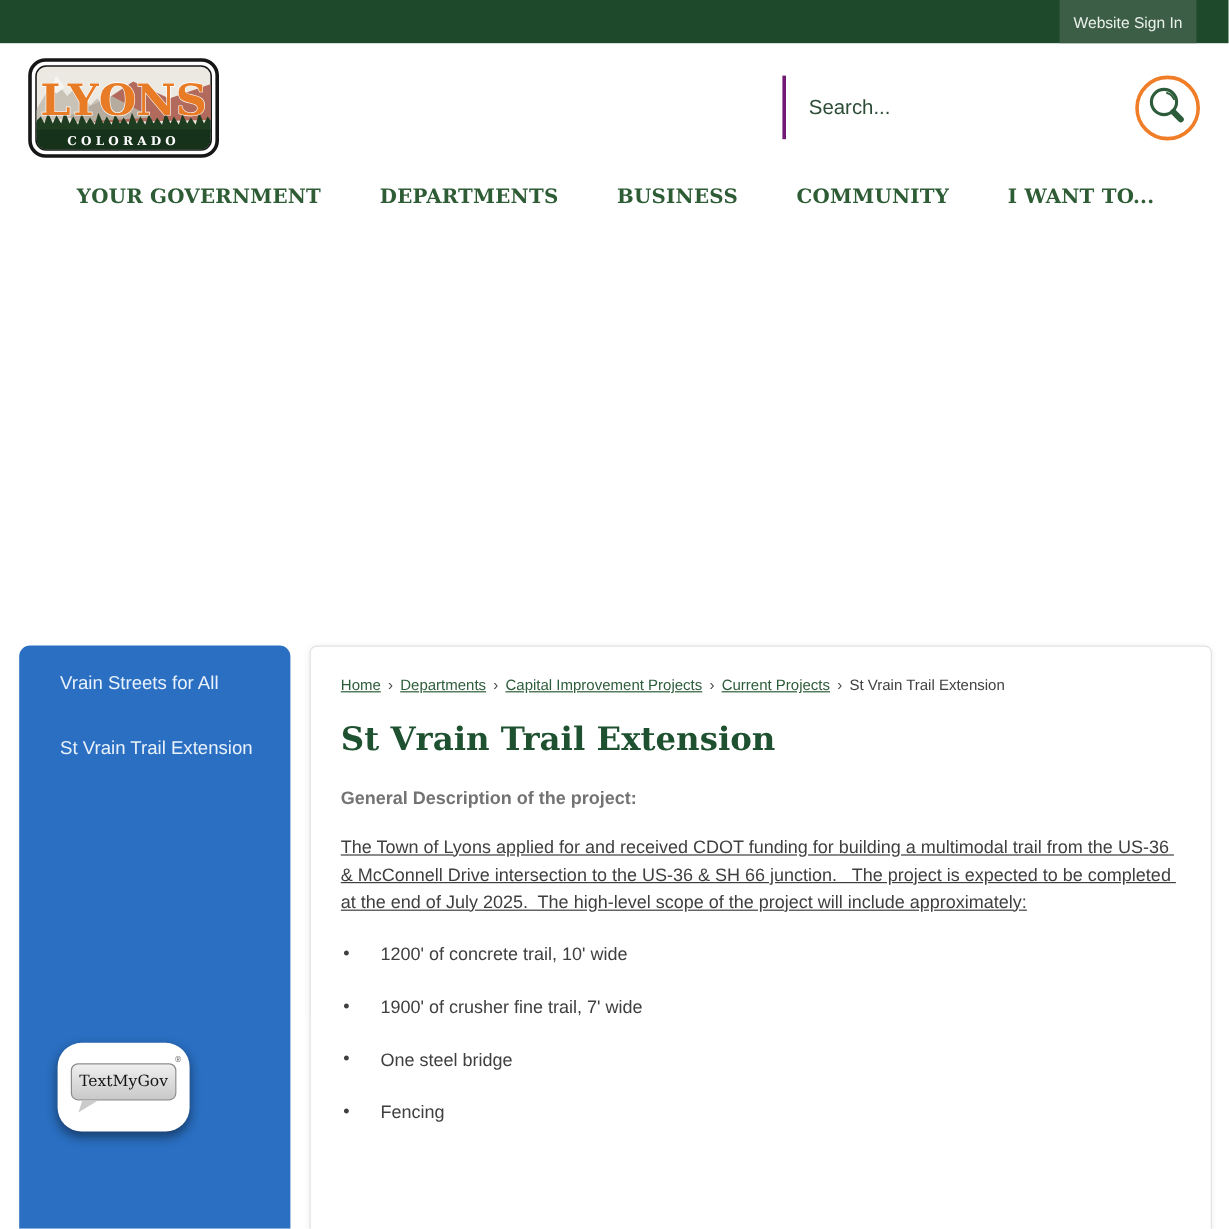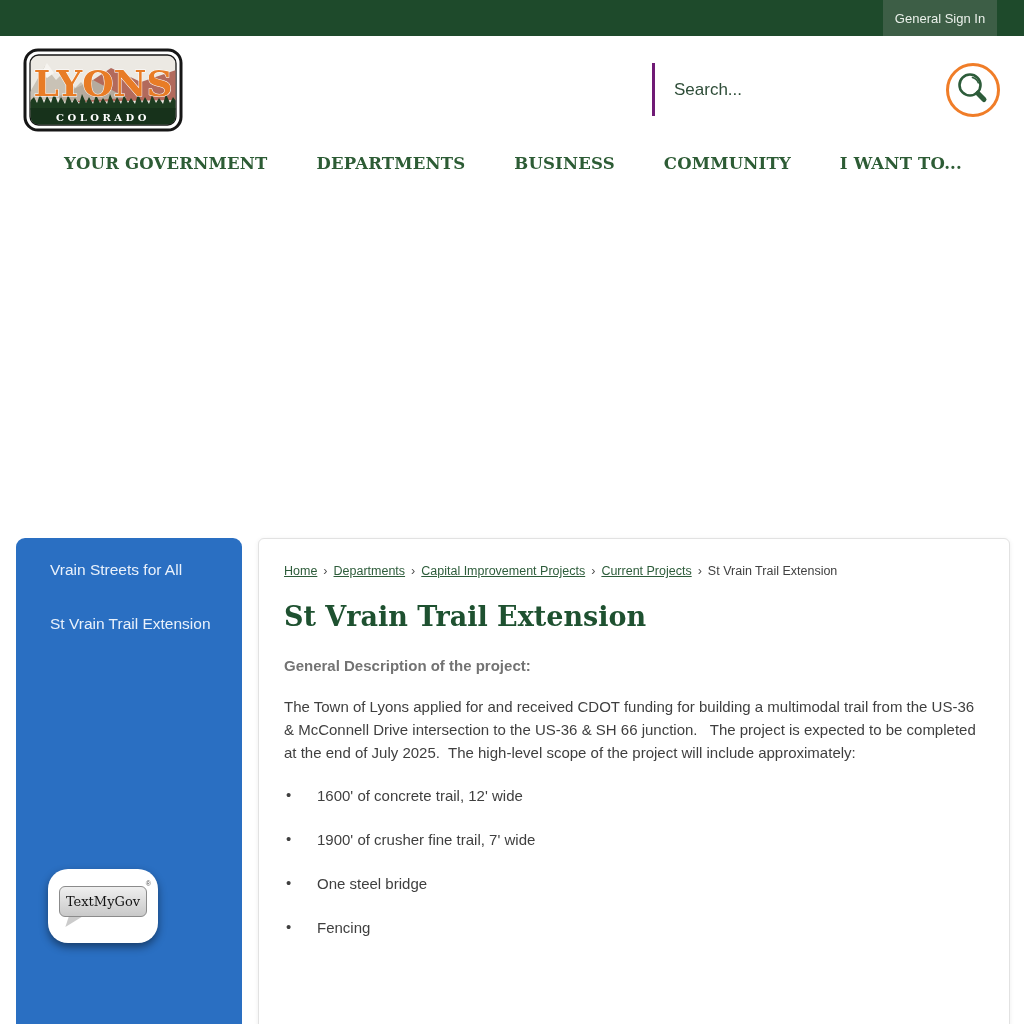--- a/index.html
+++ b/index.html
@@ -69,21 +69,21 @@
   }
   .breadcrumb { margin-top:25px; font-size:12.5px; color:#414141; }
   .breadcrumb a { color:#2d5c3a; text-decoration:underline; cursor:pointer; }
   .breadcrumb .sep { margin:0 6px; color:#4a4a4a; }
   .page-title {
     font-family:"DejaVu Serif", serif; font-weight:bold; color:#1e5130;
     font-size:27px; margin:24px 0 0; line-height:1.1;
   }
   .section-heading { font-size:15px; font-weight:bold; color:#737373; margin-top:25px; }
   .paragraph {
-    font-size:15px; line-height:23px; color:#3f3f3f; margin-top:21px; white-space:pre-wrap;
+    font-size:15px; line-height:23px; color:#3f3f3f; margin-top:21px; white-space:pre-wrap;text-decoration:underline;
   }
   ul.bullets { margin:23px 0 0; padding:0; list-style:none; }
   .bullets li {
     position:relative; padding-left:33px; font-size:15px; color:#3f3f3f;
     line-height:18px; margin-bottom:26px;
   }
   .bullets li::before { content:"•"; position:absolute; left:2px; top:-1px; color:#3f3f3f; }
 
   
   .tmg {
@@ -103,21 +103,21 @@
     transform:skewX(-18deg);
   }
   .tmg-mark { position:absolute; right:7px; top:11px; font-size:7px; color:#555; }
 </style>
 </head>
 <body>
 
 <div class="page">
 
   <header class="topbar">
-    <button class="signin-btn">General Sign In</button>
+    <button class="signin-btn">Website Sign In</button>
   </header>
 
   <div class="logo">
     <svg viewBox="0 0 160 84" width="160" height="84" aria-hidden="true">
       <defs>
           <clipPath id="lc">
             <rect x="7.5" y="7.5" width="145" height="69" rx="8"></rect>
           </clipPath>
         </defs>
       <rect x="2" y="2" width="156" height="80" rx="13" fill="#ffffff" stroke="#161616" stroke-width="3"></rect>
@@ -164,21 +164,21 @@
       <a>Home</a><span class="sep">›</span><a>Departments</a><span class="sep">›</span><a>Capital Improvement Projects</a><span class="sep">›</span><a>Current Projects</a><span class="sep">›</span><span class="crumb-current">St Vrain Trail Extension</span>
     </div>
 
     <h1 class="page-title">St Vrain Trail Extension</h1>
 
     <div class="section-heading">General Description of the project:</div>
 
     <p class="paragraph">The Town of Lyons applied for and received CDOT funding for building a multimodal trail from the US-36 &amp; McConnell Drive intersection to the US-36 &amp; SH 66 junction.   The project is expected to be completed at the end of July 2025.  The high-level scope of the project will include approximately:</p>
 
     <ul class="bullets">
-      <li>1600' of concrete trail, 12' wide</li>
+      <li>1200' of concrete trail, 10' wide</li>
       <li>1900' of crusher fine trail, 7' wide</li>
       <li>One steel bridge</li>
       <li>Fencing</li>
     </ul>
   </main>
 
   <div class="tmg">
     <div class="tmg-bubble">
       <span>TextMyGov</span>
     </div>

